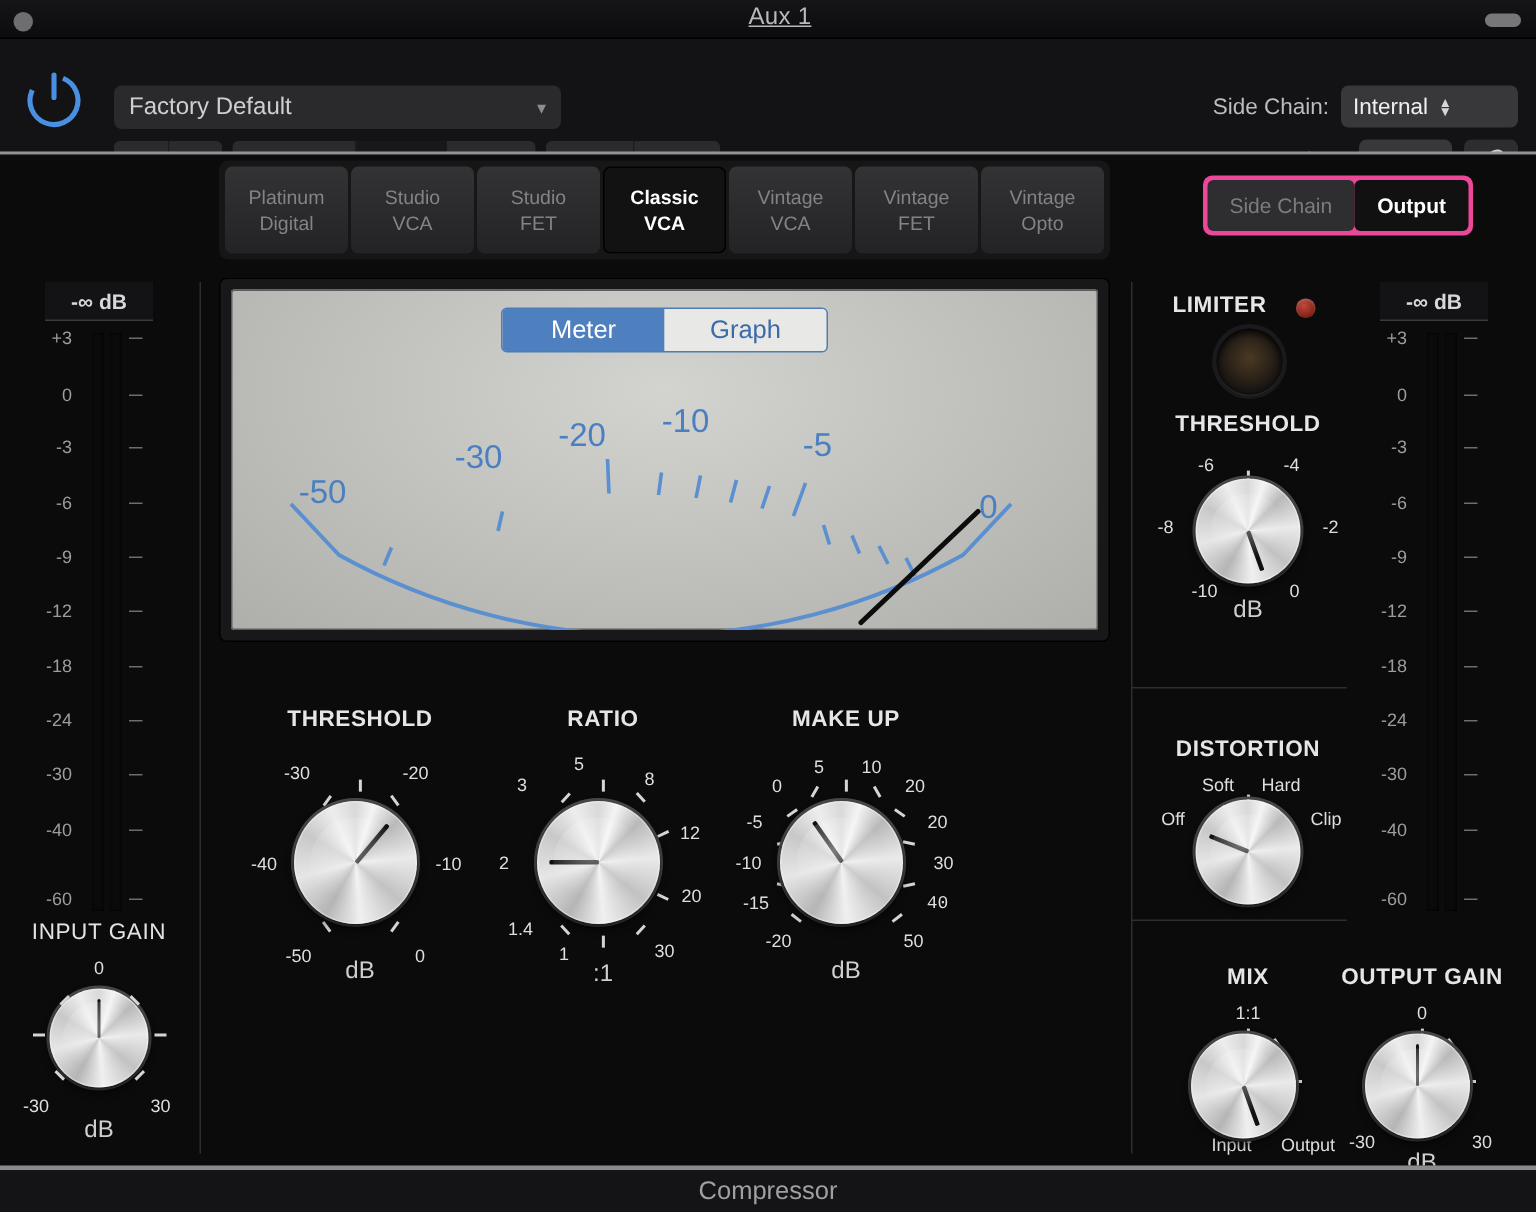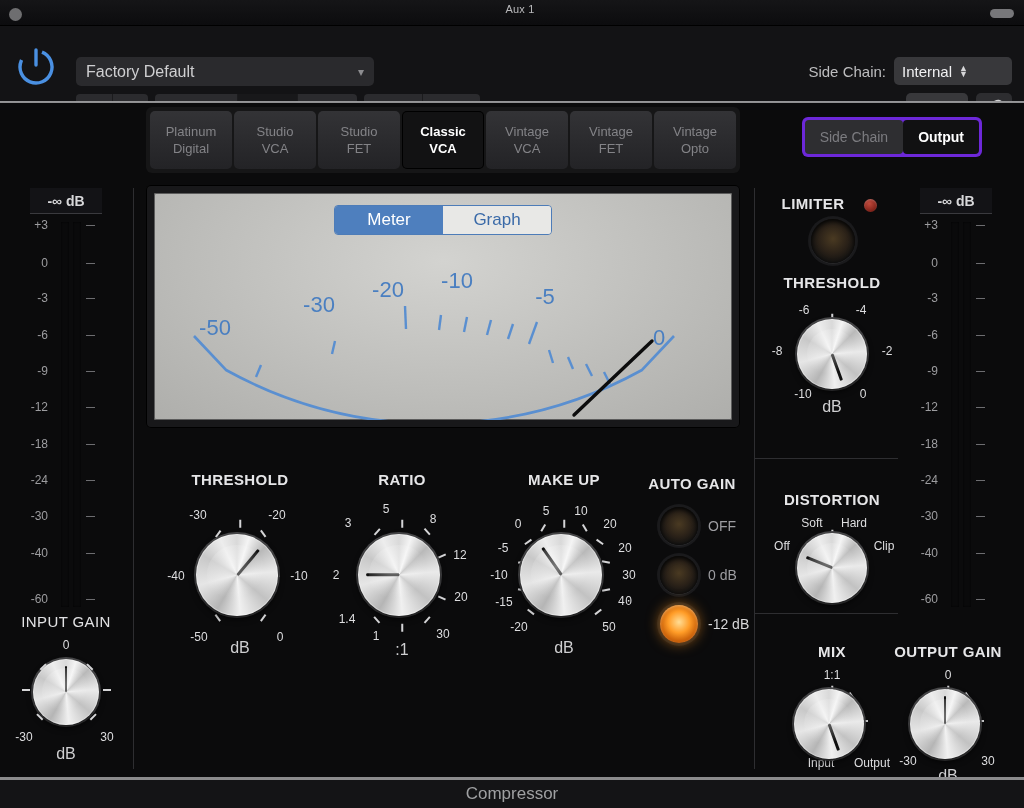--- a/index.html
+++ b/index.html
@@ -13,21 +13,21 @@
   .app { position: relative; width: 1024px; height: 808px; background: #0e0e10; }
 
   
   .titlebar {
     position: relative; height: 26px; width: 100%;
     background: linear-gradient(#151517, #0c0c0e);
     border-bottom: 1px solid #000;
   }
   .tb-title {
     position: absolute; left: 16px; right: 0; top: 3px; text-align: center;
-    font-size: 11px; color: #b9b9bb; letter-spacing: .2px;
+    font-size: 16px; color: #b9b9bb; letter-spacing: .2px; text-decoration: underline;
   }
   .tb-dot {
     position: absolute; left: 9px; top: 8px; width: 13px; height: 13px;
     border-radius: 50%; background: #6e6e70;
   }
   .tb-pill {
     position: absolute; right: 10px; top: 9px; width: 24px; height: 9px;
     border-radius: 5px; background: #77777a;
   }
 
@@ -99,21 +99,21 @@
     cursor: pointer;
   }
   .circuit.on {
     background: #121213; color: #fff; font-weight: bold;
     box-shadow: inset 0 0 0 1px #000;
   }
 
   
   .outtabs {
     position: absolute; right: 42px; top: 14px;
-    display: flex; background: #6d28d9; padding: 3px; border-radius: 6px;
+    display: flex; background: #ec4899; padding: 3px; border-radius: 6px;
   }
   .otab {
     height: 34px; padding: 0 15px; display: flex; align-items: center;
     font-size: 14px; color: #7c7c80; border-radius: 4px;
     background: #2e2e31; cursor: pointer;
   }
   .otab.on { background: #111112; color: #fff; font-weight: bold; }
 
   
   .meterbox { position: absolute; width: 120px; top: 85px; }
@@ -521,29 +521,20 @@
       <div class="ktick" style="left:120px; top:90px; transform:rotate(12deg);"></div>
       <div class="ktick" style="left:36px; top:118px; transform:rotate(12deg);"></div>
       <div class="ktick" style="left:120px; top:118px; transform:rotate(-12deg);"></div>
       <div class="ktick" style="left:45px; top:140px; transform:rotate(38deg);"></div>
       <div class="ktick" style="left:112px; top:140px; transform:rotate(-38deg);"></div>
       <div class="knob" style="left:38px; top:63px; width:82px; height:82px;">
         <div class="pointer" style="height:33px; margin-left:-1.25px; margin-top:-33px; transform: rotate(-35deg);"></div>
       </div>
     </div>
 
-    <div class="knob-wrap" style="left:636px; top:372px; width:116px; height:175px;">
-      <div class="klabel" style="top:0; left:-4px; right:0;">AUTO GAIN</div>
-      <div class="ledbtn" style="left:24px; top:32px;"></div>
-      <div class="ledlabel" style="left:72px; top:43px;">OFF</div>
-      <div class="ledbtn" style="left:24px; top:81px;"></div>
-      <div class="ledlabel" style="left:72px; top:92px;">0 dB</div>
-      <div class="ledbtn on" style="left:24px; top:130px;"></div>
-      <div class="ledlabel bright" style="left:72px; top:141px;">-12 dB</div>
-    </div>
 
     <div class="divider" style="left:133px;"></div>
     <div class="divider" style="left:754px;"></div>
     <div class="hdivider" style="left:754px; right:126px; top:355px;"></div>
     <div class="hdivider" style="left:754px; right:126px; top:510px;"></div>
 
     <div class="knob-wrap" style="left:758px; top:92px; width:148px; height:240px;">
       <div class="klabel" style="top:0; left:-16px; right:22px;">LIMITER</div>
       <div style="position:absolute; left:106px; top:4px; width:13px; height:13px; border-radius:50%;
                   background: radial-gradient(circle at 40% 35%, #c0493c, #7e2118 70%, #3b0f0a);

